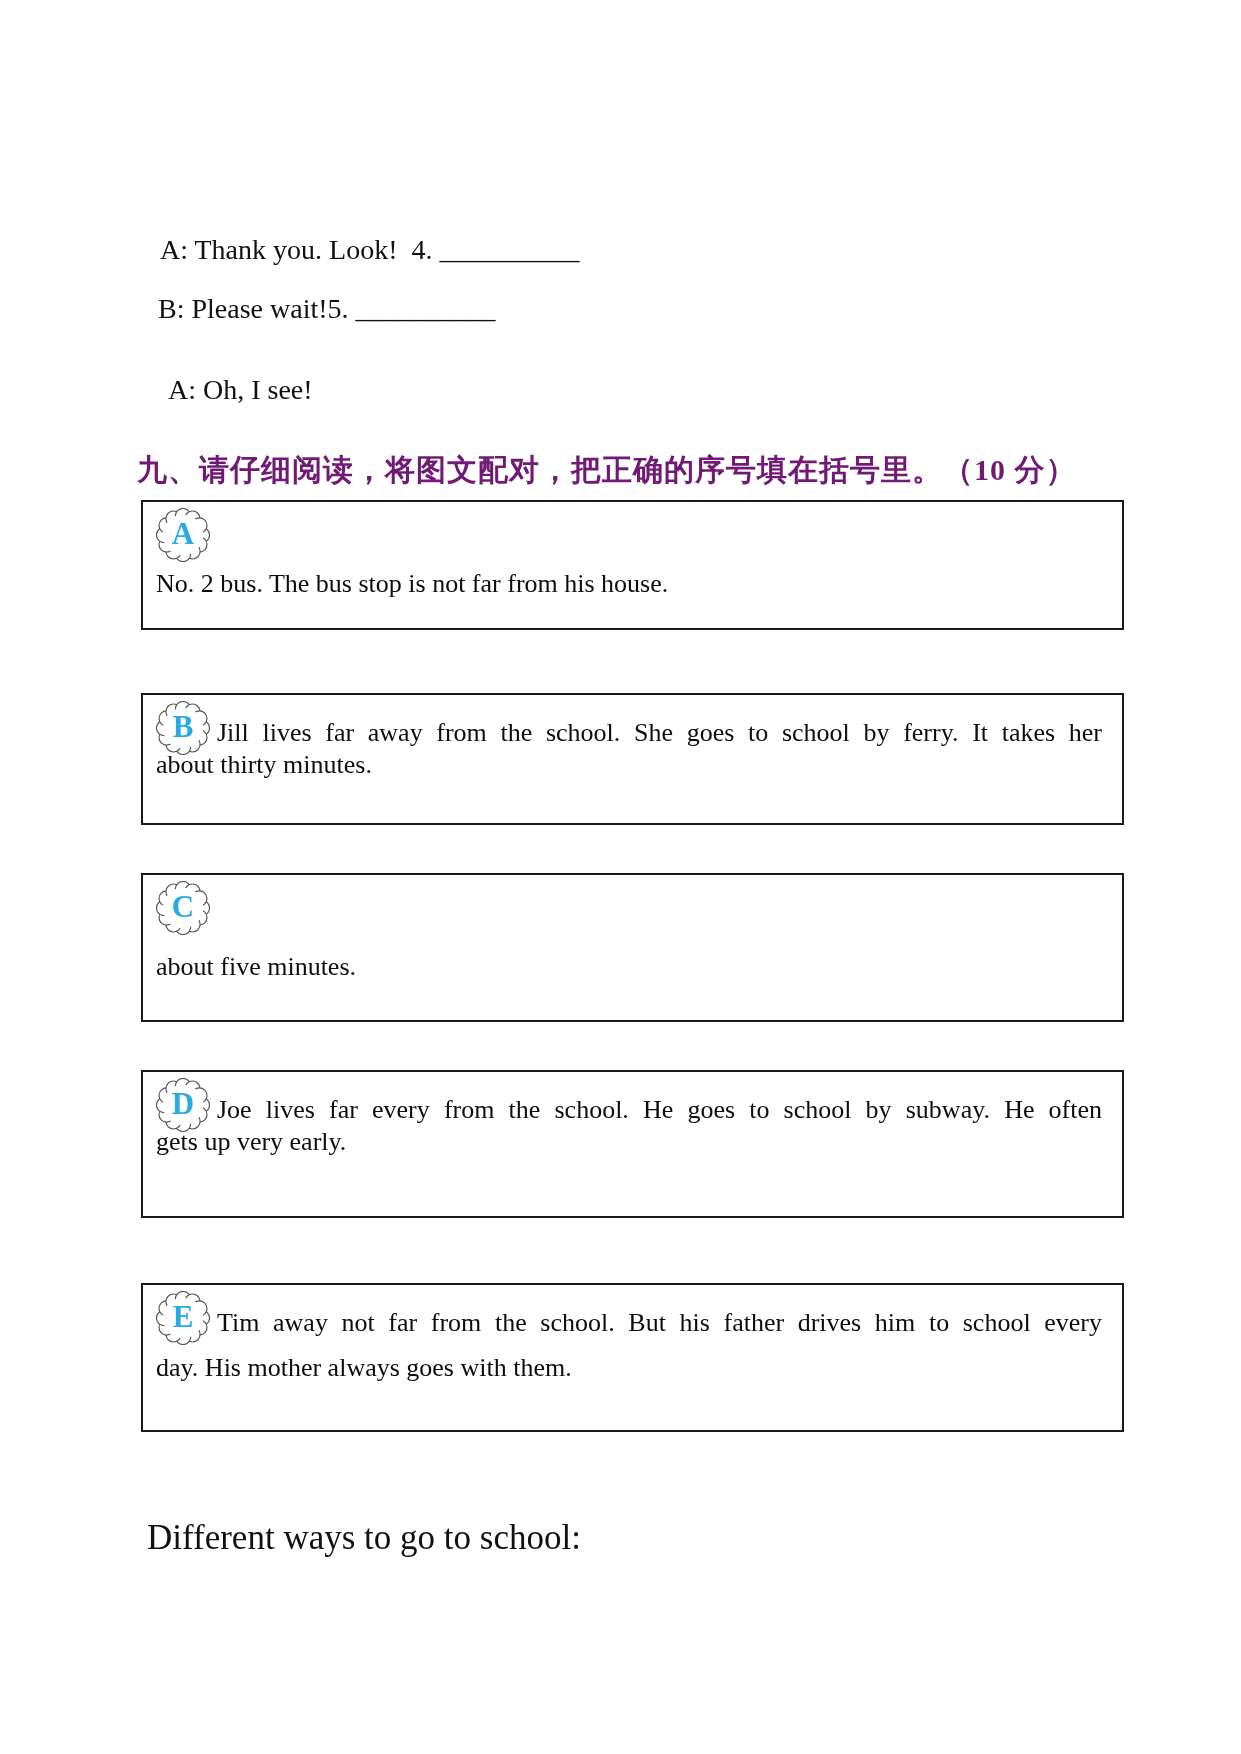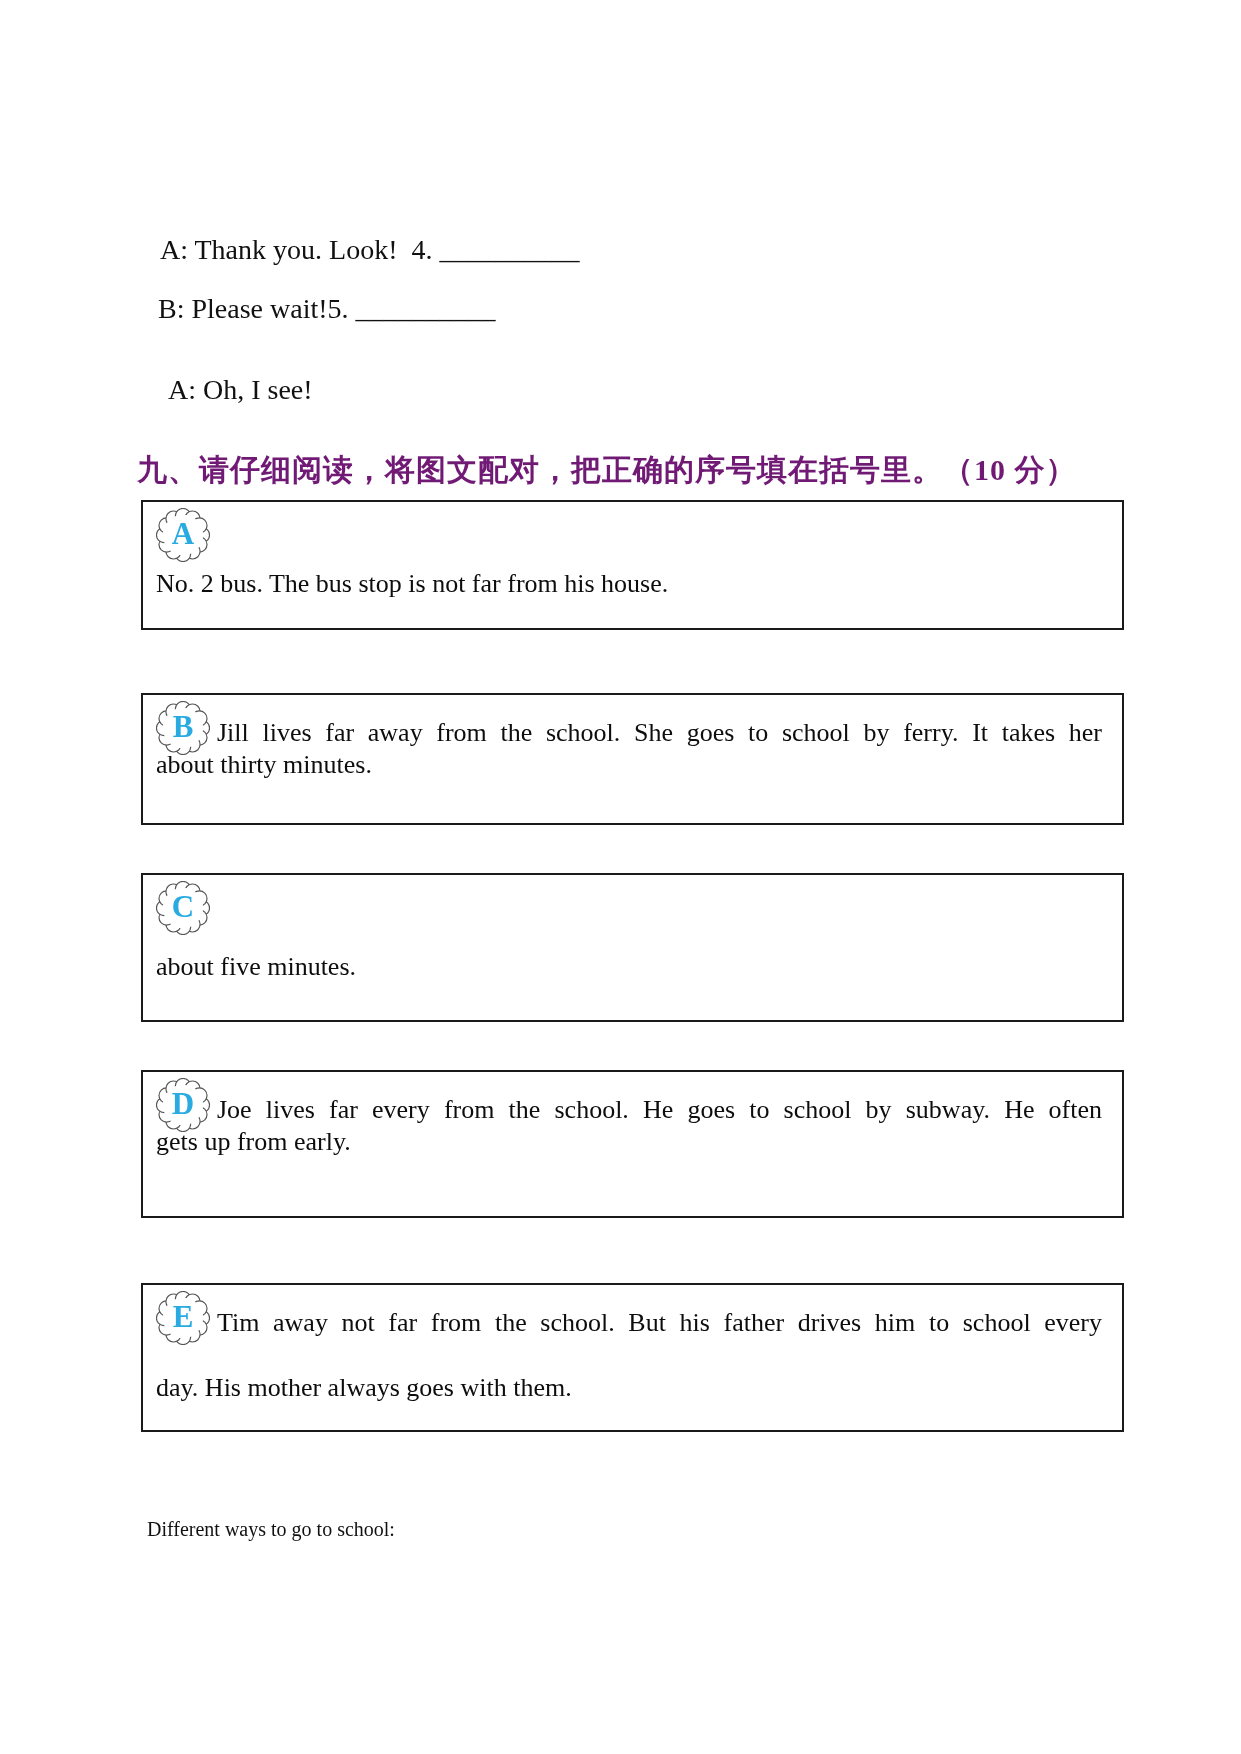--- a/index.html
+++ b/index.html
@@ -44,21 +44,21 @@
   .rline1 {
     text-align: justify;
     text-align-last: justify;
   }
   .rline2 { text-align: left; }
 
   .m-a .rline2 { margin-top: 5px; }
   .m-b .rline2 { margin-top: -7px; }
   .m-c .rline2 { margin-top: 15px; }
   .m-d .rline2 { margin-top: -7px; }
-  .m-e .rline2 { margin-top: 26px; }
+  .m-e .rline2 { margin-top: 6px; }
 
   .badge {
     display: inline-block;
     width: 54px;
     height: 54px;
     position: relative;
     vertical-align: -14px;
     margin-right: 7px;
   }
   .badge-frame, .badge-frame svg {
@@ -71,21 +71,21 @@
     left: 0; top: 0; right: 0; bottom: 2px;
     display: flex;
     align-items: center;
     justify-content: center;
     font-family: "Liberation Serif", serif;
     font-weight: bold;
     font-size: 31px;
   }
 
   .footer-note {
-    font-size: 20px;
+    font-size: 35px;
     color: #111111;
   }
 </style>
 </head>
 <body>
 
 <div class="abs dialogue-line" style="left:160px; top:210px;margin-top:24px;">A: Thank you. Look!  4. __________</div>
 
 <div class="abs dialogue-line" style="left:158px; top:293px;">B: Please wait!5. __________</div>
 
@@ -187,21 +187,21 @@
             <circle cx="19.50" cy="11.81" r="8.5" fill="#ffffff" stroke="#555555" stroke-width="1.3"></circle>
             <circle cx="30.00" cy="9.00" r="8.5" fill="#ffffff" stroke="#555555" stroke-width="1.3"></circle>
             <circle cx="40.50" cy="11.81" r="8.5" fill="#ffffff" stroke="#555555" stroke-width="1.3"></circle>
             <circle cx="48.19" cy="19.50" r="8.5" fill="#ffffff" stroke="#555555" stroke-width="1.3"></circle>
             <circle cx="30" cy="30" r="22.4" fill="#ffffff"></circle>
           </svg>
         </span>
       <span class="badge-letter" style="color: rgb(41, 171, 226);">D</span>
     </span><span>Joe lives far every from the school. He goes to school by subway. He often</span>
   </p>
-  <p class="rtext rline2">gets up from early.</p>
+  <p class="rtext rline2">gets up very early.</p>
 </div>
 
 <div class="abs rbox m-e" style="top:1283px; height:149px;">
   <p class="rtext rline1">
     <span class="badge">
       <span class="badge-frame">
           <svg viewBox="0 0 60 60" width="54" height="54">
             <circle cx="51.00" cy="30.00" r="8.5" fill="#ffffff" stroke="#555555" stroke-width="1.3"></circle>
             <circle cx="48.19" cy="40.50" r="8.5" fill="#ffffff" stroke="#555555" stroke-width="1.3"></circle>
             <circle cx="40.50" cy="48.19" r="8.5" fill="#ffffff" stroke="#555555" stroke-width="1.3"></circle>

